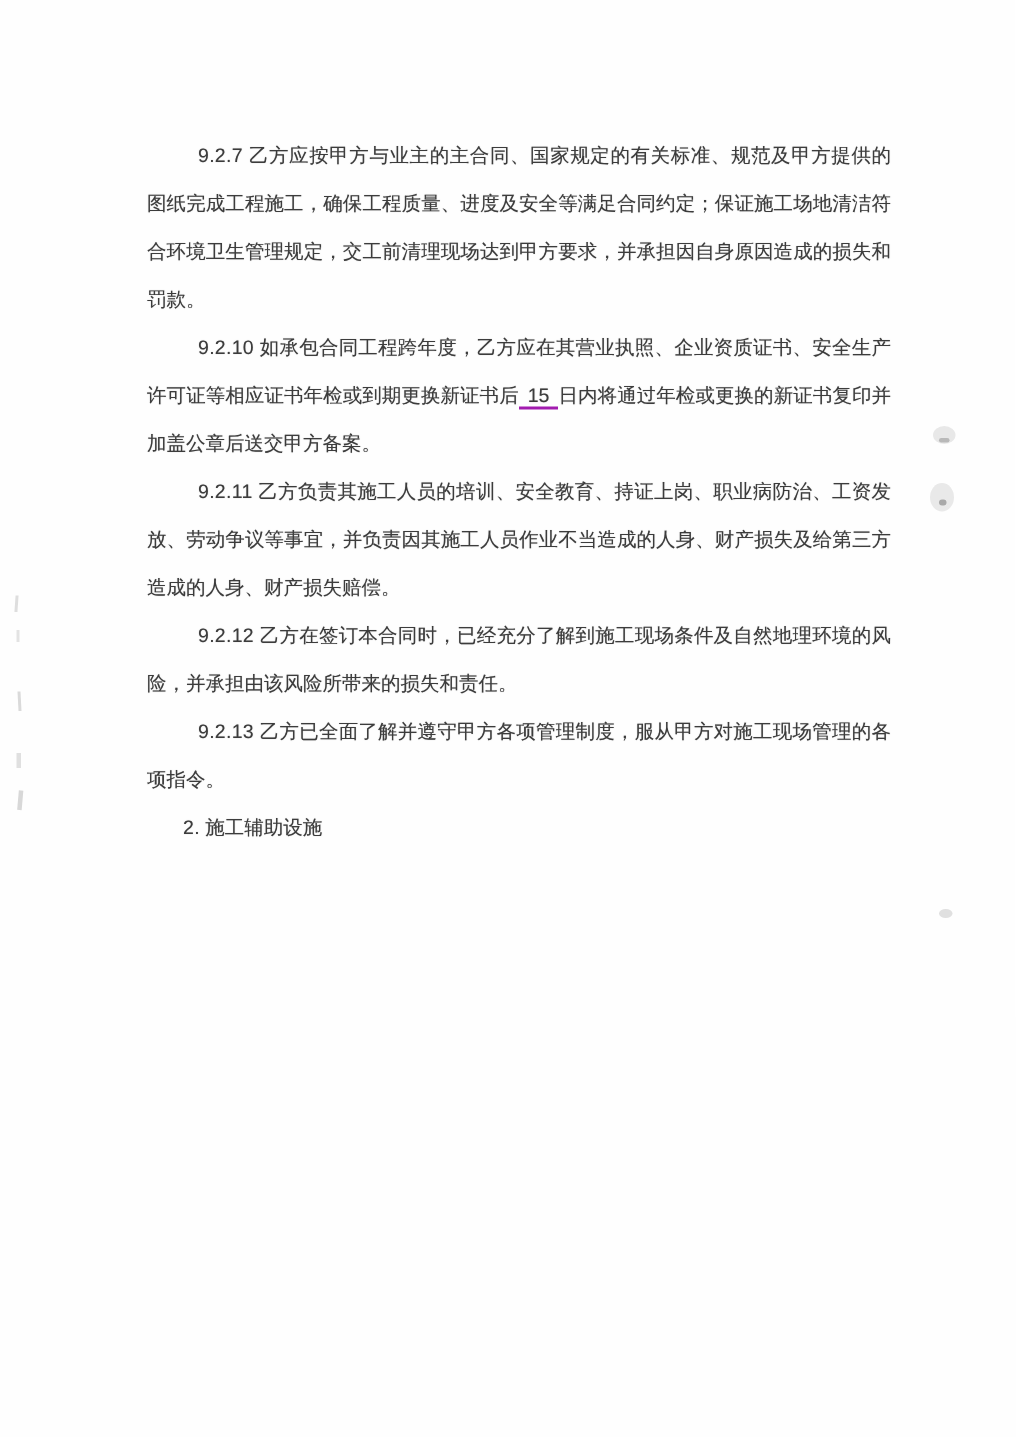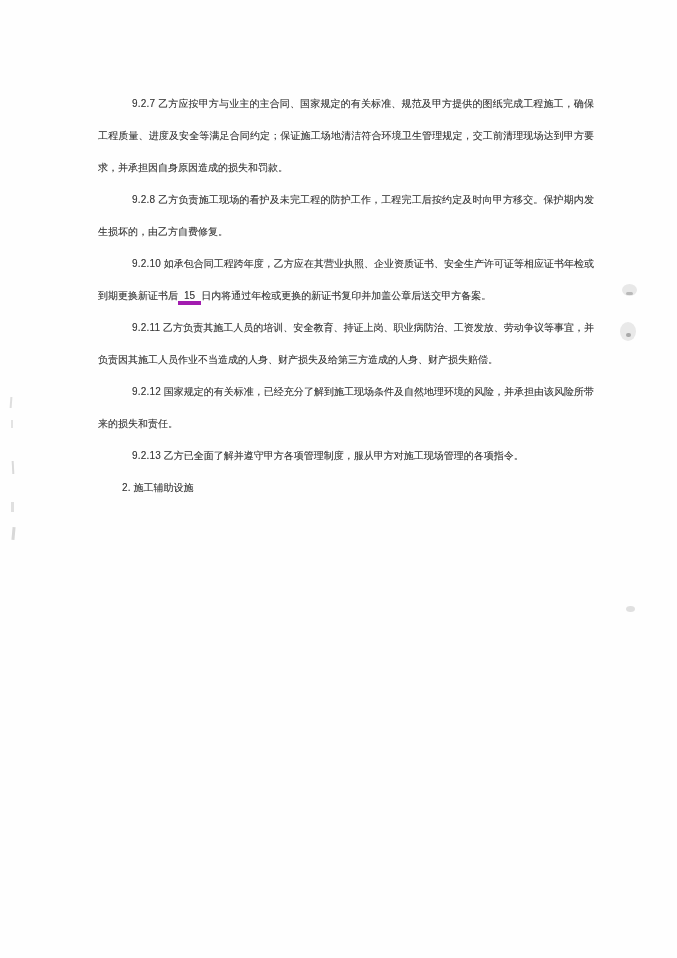--- a/index.html
+++ b/index.html
@@ -14,35 +14,35 @@
     height: 958px;
     background: #fefefe;
     overflow: hidden;
   }
   .content {
     position: absolute;
     left: 98px;
     top: 88px;
     width: 496px;
     color: #3c3c3c;
-    font-size: 10px;
+    font-size: 13px;
     line-height: 32px;
     text-align: justify;
     text-shadow: 0 0 0.6px rgba(90,90,90,0.55);
   }
   .clause {
     margin: 0;
     text-indent: 34px;
   }
   .clause-num {
     letter-spacing: 0.2px;
   }
   .fill-in {
     padding: 0 6px;
-    border-bottom: 4px solid #a21caf;
+    border-bottom: 2px solid #a21caf;
   }
   .section-heading {
     margin: 0;
     text-indent: 24px;
   }
   
   .artifact {
     position: absolute;
     pointer-events: none;
   }
@@ -59,28 +59,27 @@
 </style>
 </head>
 <body>
 
 <div class="page">
 
   <div class="content">
 
     <p class="clause"><span class="clause-num">9.2.7</span> <span>乙方应按甲方与业主的主合同、国家规定的有关标准、规范及甲方提供的图纸完成工程施工，确保工程质量、进度及安全等满足合同约定；保证施工场地清洁符合环境卫生管理规定，交工前清理现场达到甲方要求，并承担因自身原因造成的损失和罚款。</span></p>
 
-    <p class="clause"><span class="clause-num">9.2.8</span> <span>乙方负责施工现场的看护及未完工程的防护工作，工程完工后按约定及时向甲方移交。保护期内发生损坏的，由乙方自费修复。</span></p>
 
 
     <p class="clause"><span class="clause-num">9.2.10</span> <span>如承包合同工程跨年度，乙方应在其营业执照、企业资质证书、安全生产许可证等相应证书年检或到期更换新证书后</span><span class="fill-in">15</span><span>日内将通过年检或更换的新证书复印并加盖公章后送交甲方备案。</span></p>
 
     <p class="clause"><span class="clause-num">9.2.11</span> <span>乙方负责其施工人员的培训、安全教育、持证上岗、职业病防治、工资发放、劳动争议等事宜，并负责因其施工人员作业不当造成的人身、财产损失及给第三方造成的人身、财产损失赔偿。</span></p>
 
-    <p class="clause"><span class="clause-num">9.2.12</span> <span>国家规定的有关标准，已经充分了解到施工现场条件及自然地理环境的风险，并承担由该风险所带来的损失和责任。</span></p>
+    <p class="clause"><span class="clause-num">9.2.12</span> <span>乙方在签订本合同时，已经充分了解到施工现场条件及自然地理环境的风险，并承担由该风险所带来的损失和责任。</span></p>
 
     <p class="clause"><span class="clause-num">9.2.13</span> <span>乙方已全面了解并遵守甲方各项管理制度，服从甲方对施工现场管理的各项指令。</span></p>
 
 
 
     <p class="section-heading"><span class="clause-num">2.</span> <span>施工辅助设施</span></p>
 
   </div>
 
   <div class="artifact a1"></div>

